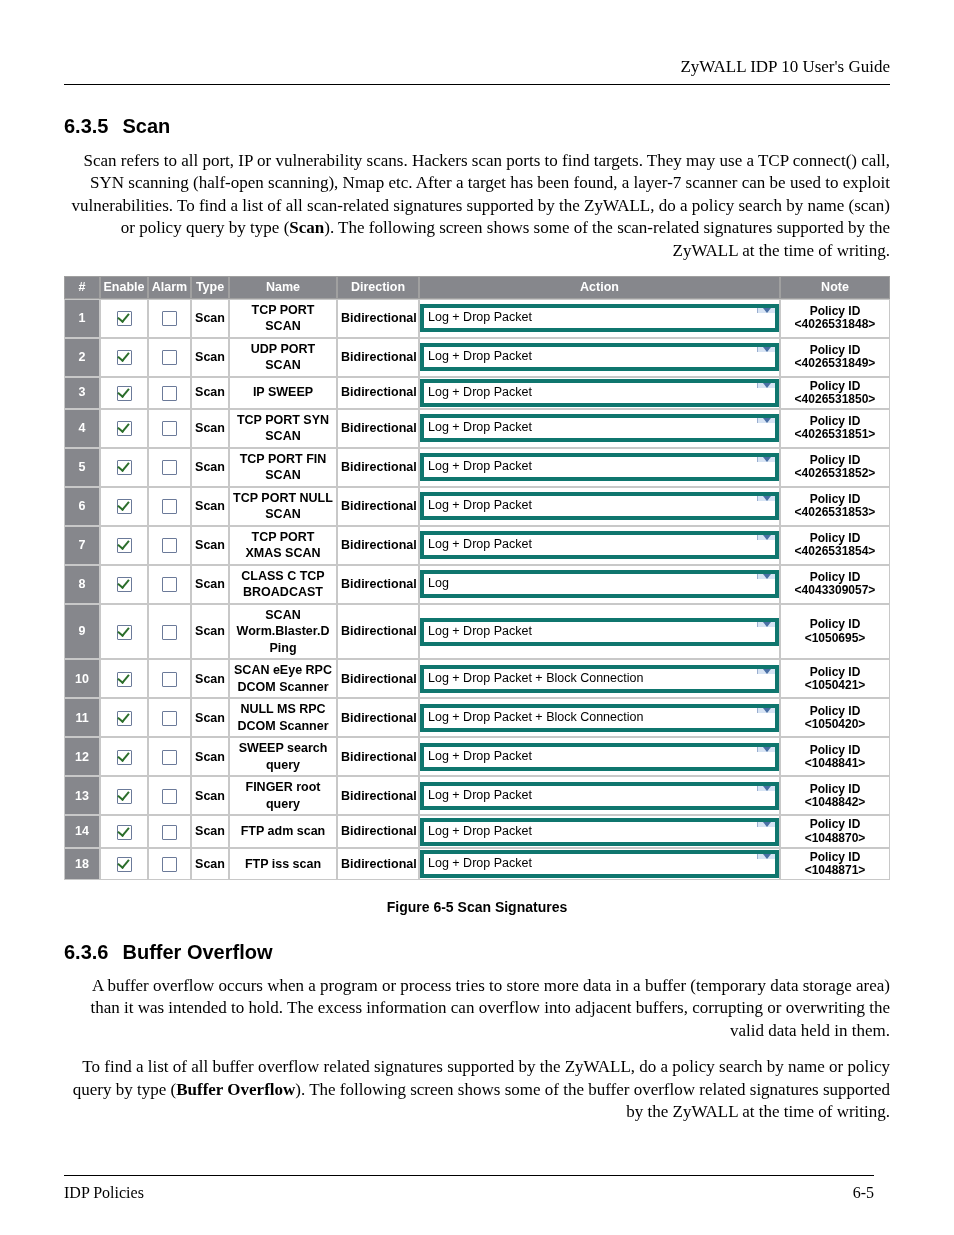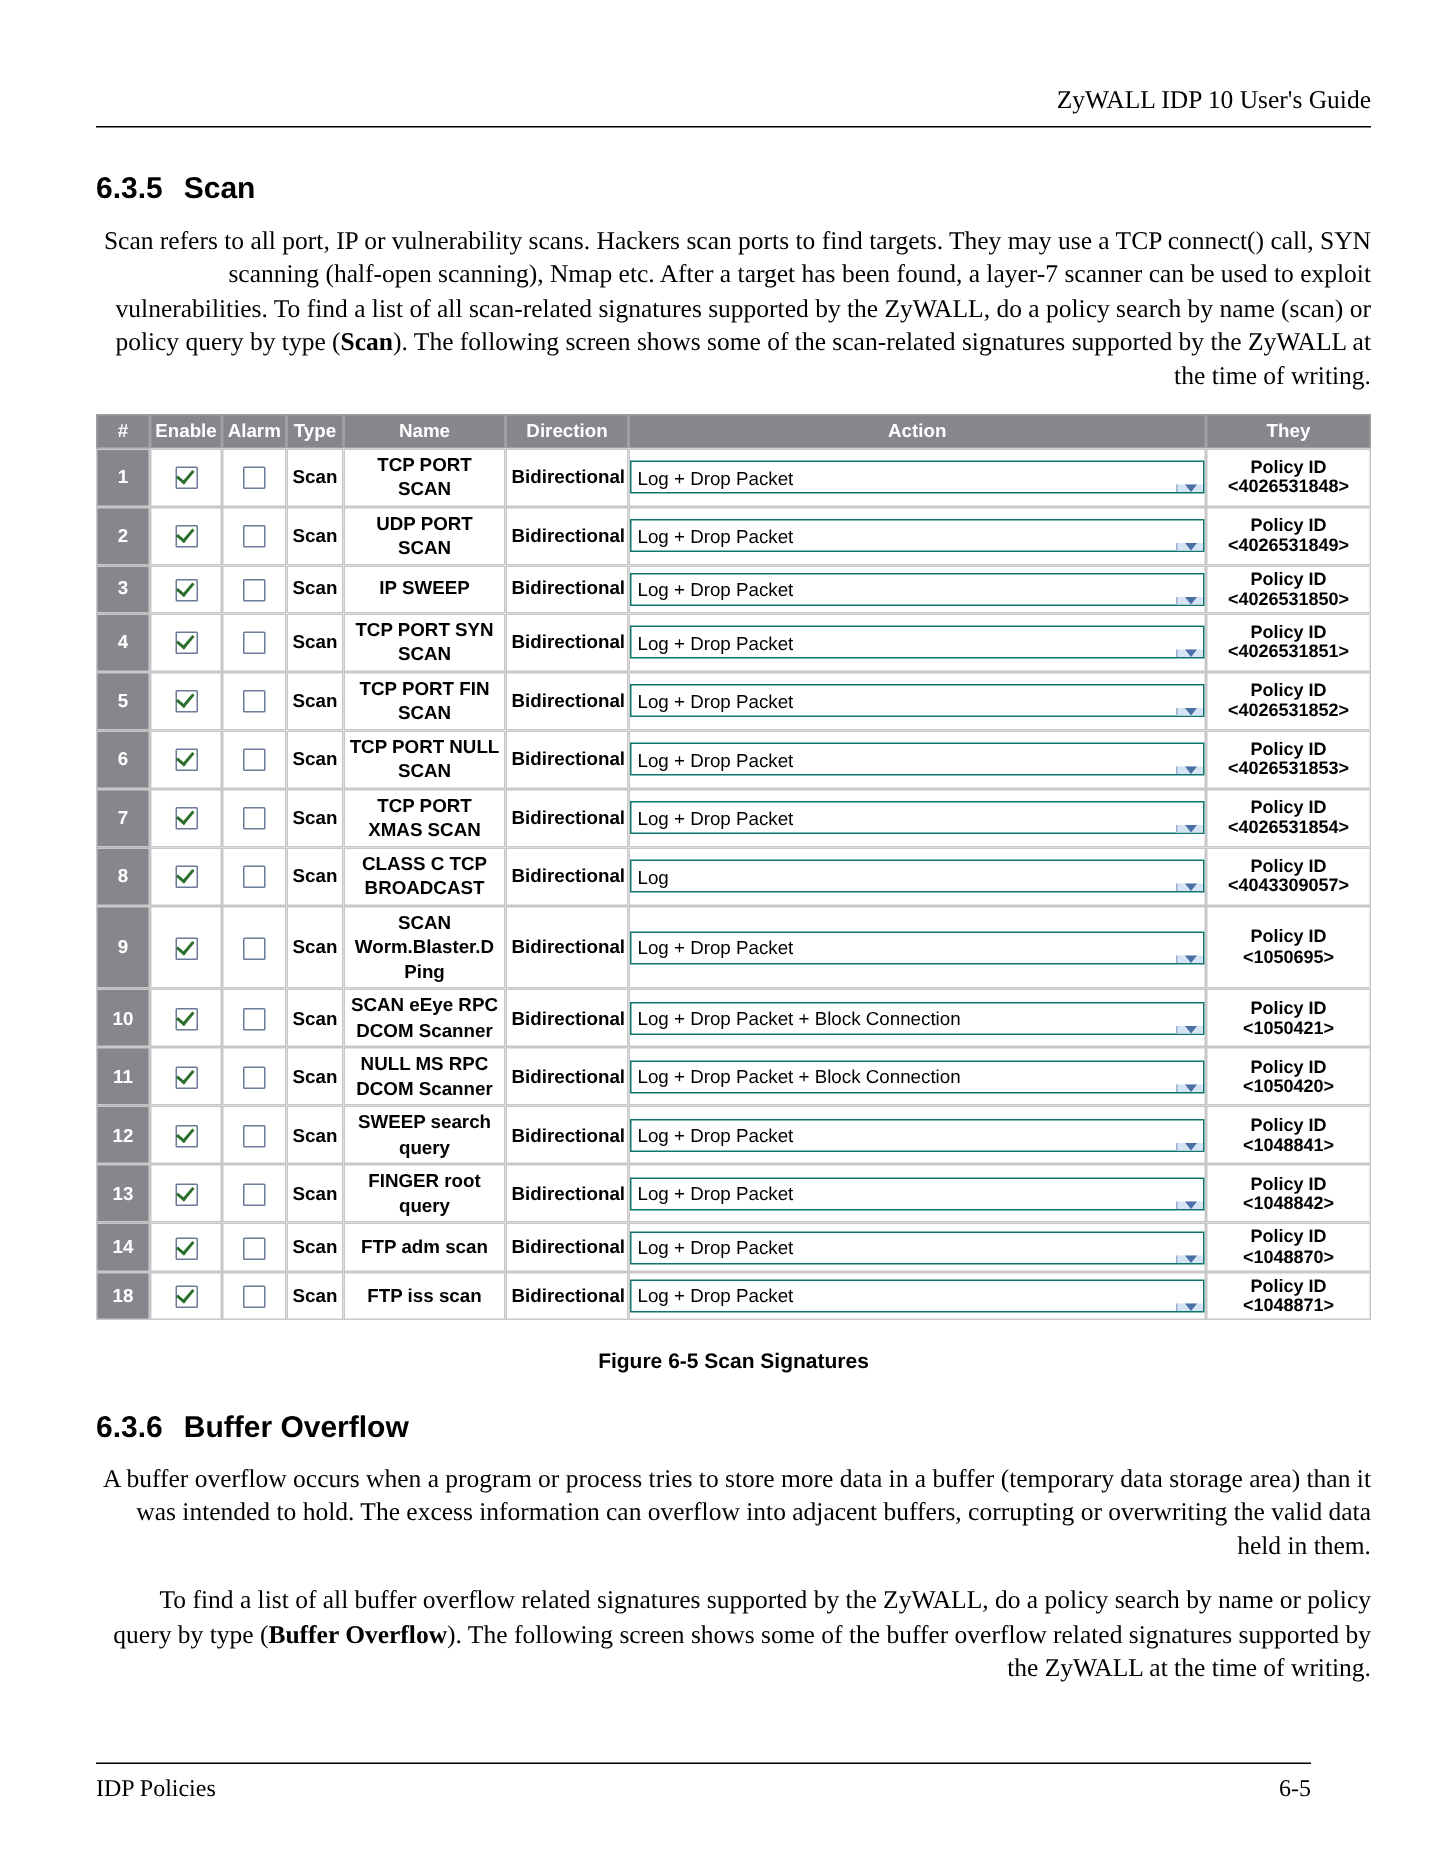--- a/index.html
+++ b/index.html
@@ -1,35 +1,35 @@
 <!DOCTYPE html>
 <html><head>
 <meta charset="utf-8">
 <style>
   html,body{margin:0;padding:0;background:#fff;color:#000;}
-  .page{width:954px;min-height:1235px;margin:0 auto;padding:56px 40px 40px 64px;box-sizing:border-box;font-family:"Times New Roman",Times,serif;font-size:17px;line-height:1.32;position:relative;}
+  .page{width:954px;min-height:1235px;margin:0 auto;padding:56px 64px 40px 64px;box-sizing:border-box;font-family:"Times New Roman",Times,serif;font-size:17px;line-height:1.32;position:relative;}
   .hdr-title{text-align:right;font-size:17px;margin-bottom:6px;}
   .hdr-rule{border:none;border-top:1.5px solid #000;margin:0 0 28px 0;}
   .sec-heading{font-family:Arial,Helvetica,sans-serif;font-weight:bold;font-size:20px;margin:0 0 10px 0;}
   .sec-num{display:inline-block;margin-right:14px;}
   .body-p{margin:0 0 14px 0;text-align:right;}
   .figure-wrap{margin:4px 0 18px 0;}
   .sig-table{border-collapse:separate;border-spacing:0;width:100%;table-layout:fixed;font-family:Arial,Helvetica,sans-serif;font-size:12.5px;color:#000;}
   .sig-table th{background:#86878c;color:#fff;font-weight:bold;text-align:center;border:1px solid #a0a0a0;padding:2px 2px;font-size:12.5px;white-space:nowrap;overflow:hidden;}
   .sig-table td{border:1px solid #c8c8c8;padding:2px 3px;text-align:center;vertical-align:middle;background:#fff;}
   .sig-table td.rownum{background:#86878c;color:#fff;font-weight:bold;}
   .sig-table td.bold{font-weight:bold;}
   .sig-table td.name{font-weight:bold;}
   .sig-table td.dir{font-weight:bold;}
   .sig-table td.action{text-align:left;padding:0;}
   .sig-table td.note{font-weight:bold;font-size:12px;white-space:nowrap;}
   .note-line{display:block;line-height:1.1;}
   .cb{display:inline-block;width:13px;height:13px;border:1px solid #6b7a99;background:#fff;position:relative;vertical-align:middle;border-radius:1px;}
   .cb.checked::after{content:"";position:absolute;left:2px;top:-1px;width:5px;height:9px;border:solid #2b6e2b;border-width:0 2px 2px 0;transform:rotate(40deg);}
-  .dd{display:flex;align-items:flex-end;height:20px;border:1px solid #0f766e;background:#fff;}
+  .dd{display:flex;align-items:flex-start;height:20px;border:4px solid #0f766e;background:#fff;}
   .dd-text{flex:1 1 auto;padding:1px 4px;text-align:left;white-space:nowrap;overflow:hidden;font-size:12.5px;display:flex;align-items:center;}
   .dd-btn{width:17px;background:#d7e4f4;border-left:1px solid #9aaecf;display:flex;align-items:center;justify-content:center;flex:0 0 auto;}
   .chev{display:inline-block;width:0;height:0;border-left:4px solid transparent;border-right:4px solid transparent;border-top:5px solid #4a6fa5;}
   .caption{text-align:center;font-family:Arial,Helvetica,sans-serif;font-weight:bold;font-size:14px;margin:12px 0 22px 0;}
   .footer{position:absolute;bottom:32px;left:64px;right:80px;}
   .ftr-rule{border:none;border-top:1px solid #000;margin:0 0 6px 0;}
   .ftr-row{display:flex;justify-content:space-between;font-size:16px;}
 </style>
 </head>
 <body>
@@ -61,21 +61,21 @@
       </colgroup>
       <thead>
         <tr>
           <th>#</th>
           <th>Enable</th>
           <th>Alarm</th>
           <th>Type</th>
           <th>Name</th>
           <th>Direction</th>
           <th>Action</th>
-          <th>They</th>
+          <th>Note</th>
         </tr>
       </thead>
       <tbody id="sig-tbody">
           <tr>
             <td class="rownum">1</td>
             <td><span class="cb checked"></span></td>
             <td><span class="cb"></span></td>
             <td class="bold">Scan</td>
             <td class="name">TCP PORT SCAN</td>
             <td class="dir">Bidirectional</td>

